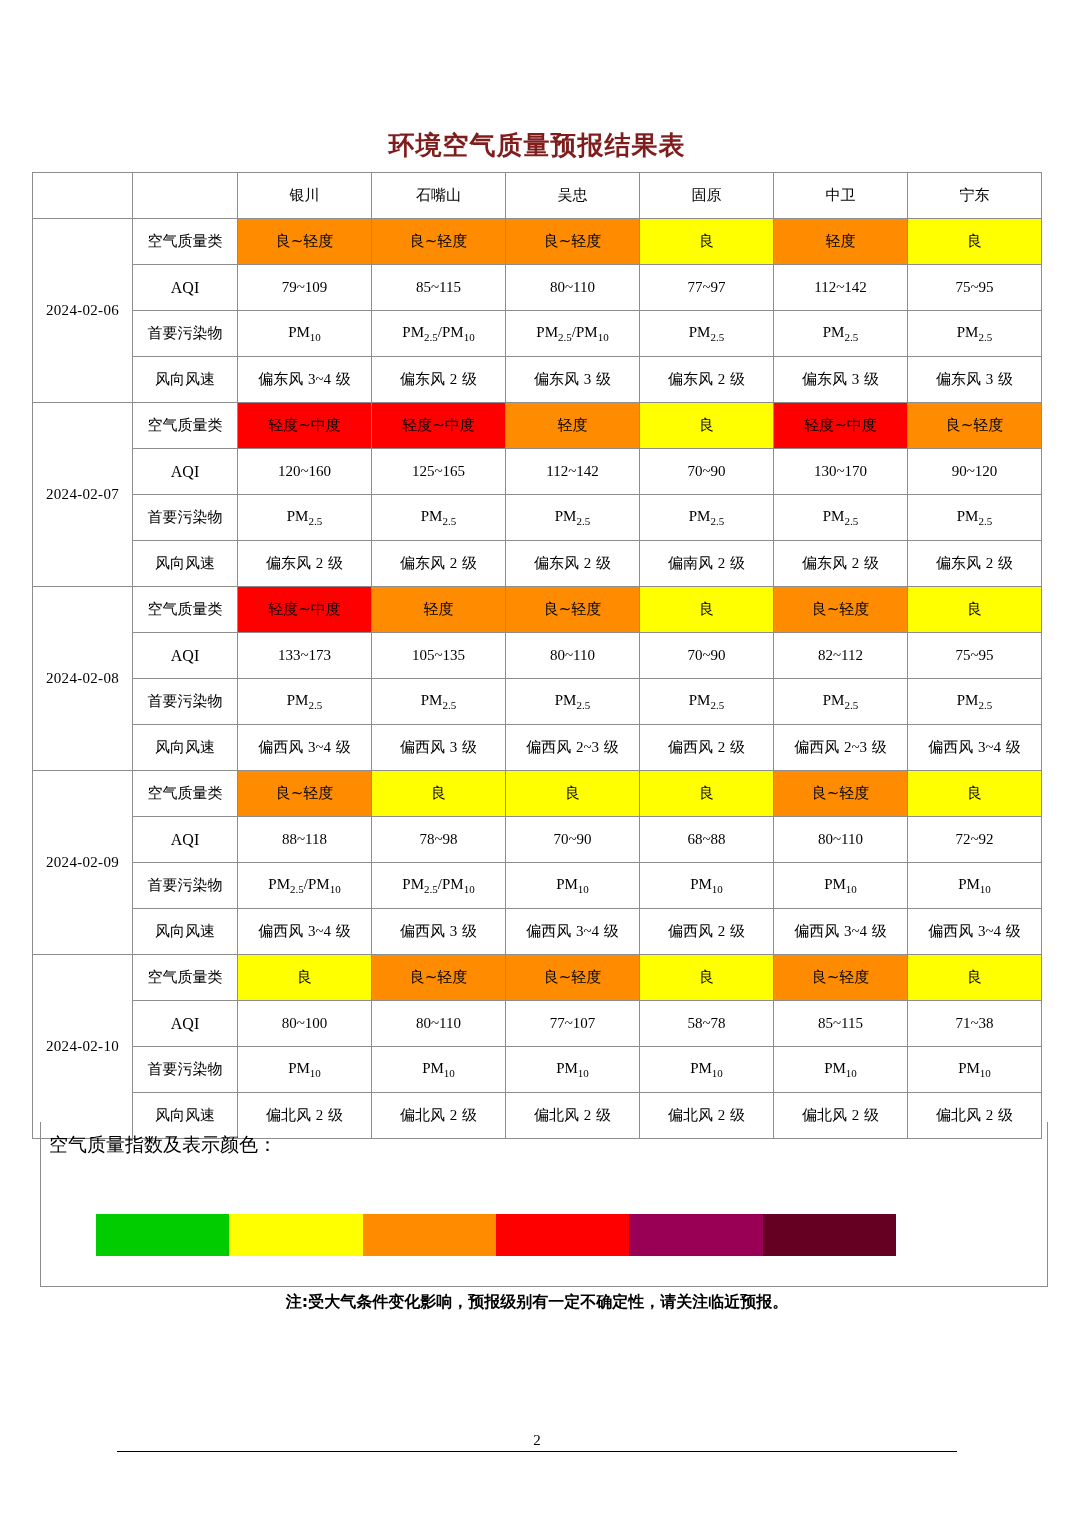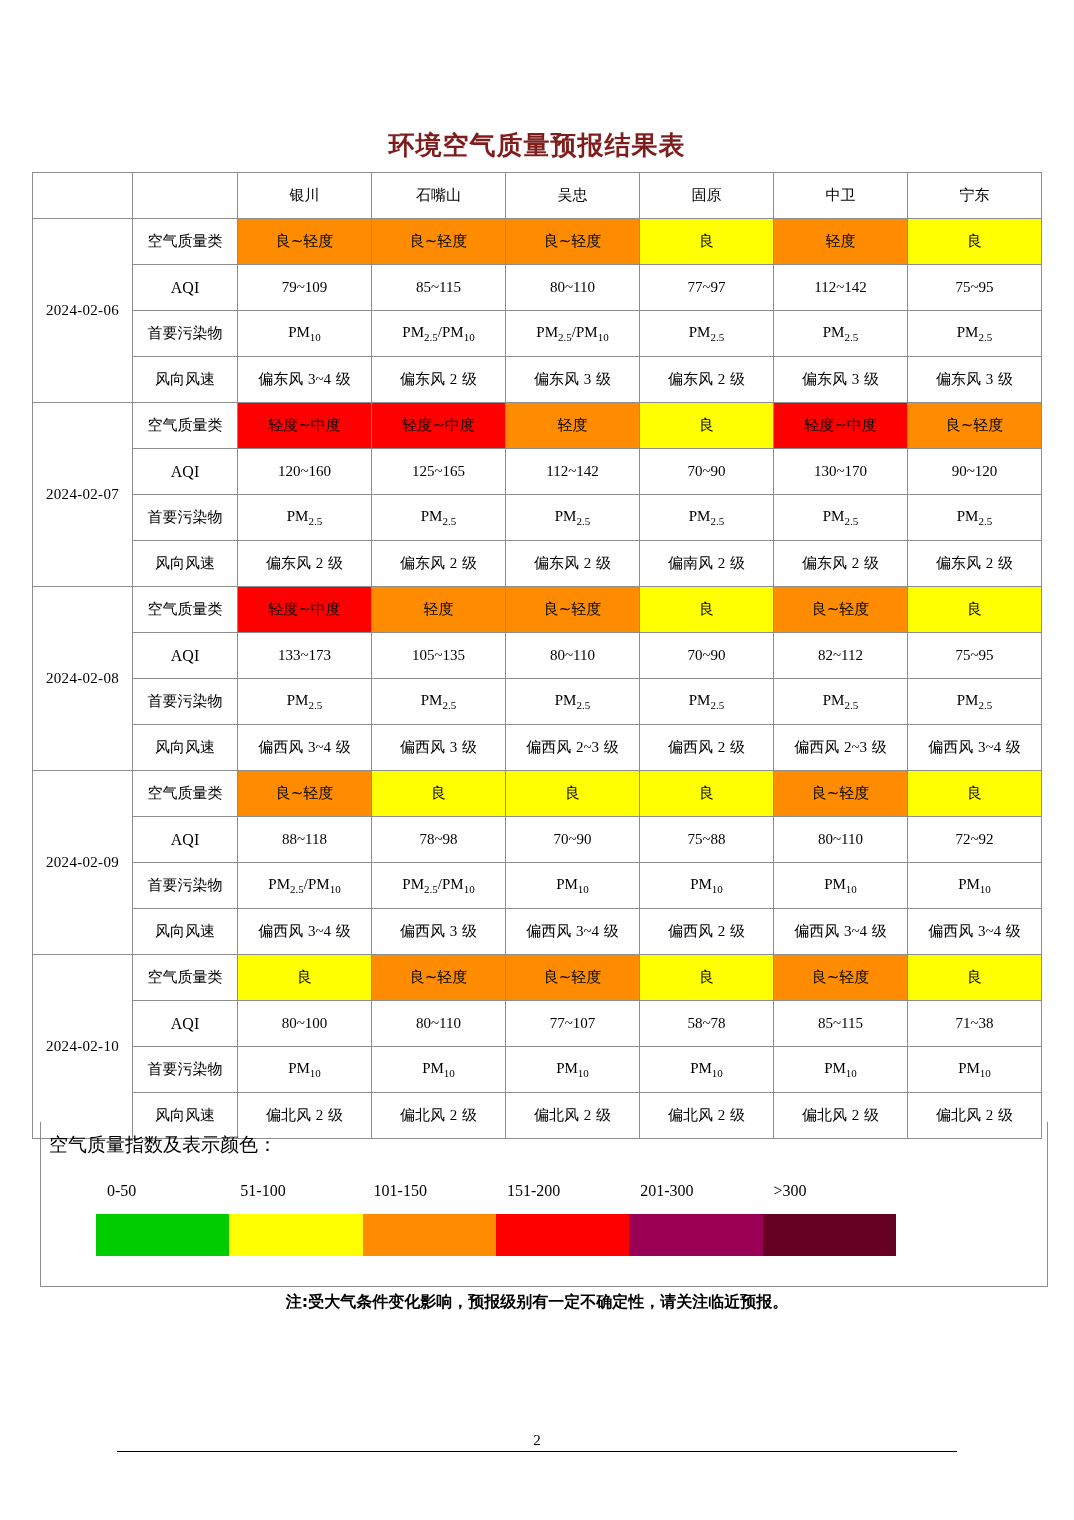--- a/index.html
+++ b/index.html
@@ -315,21 +315,21 @@
           <td class="cat-cell" style="background: rgb(255, 255, 0);">良</td>
           <td class="cat-cell" style="background: rgb(255, 255, 0);">良</td>
           <td class="cat-cell" style="background: rgb(255, 140, 0);">良~轻度</td>
           <td class="cat-cell" style="background: rgb(255, 255, 0);">良</td>
         </tr>
         <tr>
           <td class="metric-cell latin">AQI</td>
           <td class="aqi-cell">88~118</td>
           <td class="aqi-cell">78~98</td>
           <td class="aqi-cell">70~90</td>
-          <td class="aqi-cell">75~88</td>
+          <td class="aqi-cell">68~88</td>
           <td class="aqi-cell">80~110</td>
           <td class="aqi-cell">72~92</td>
         </tr>
         <tr>
           <td class="metric-cell">首要污染物</td>
           <td class="poll-cell">PM<sub>2.5</sub>/PM<sub>10</sub></td>
           <td class="poll-cell">PM<sub>2.5</sub>/PM<sub>10</sub></td>
           <td class="poll-cell">PM<sub>10</sub></td>
           <td class="poll-cell">PM<sub>10</sub></td>
           <td class="poll-cell">PM<sub>10</sub></td>
@@ -379,28 +379,20 @@
           <td class="wind-cell">偏北风 <span class="lvl">2</span> 级</td>
           <td class="wind-cell">偏北风 <span class="lvl">2</span> 级</td>
           <td class="wind-cell">偏北风 <span class="lvl">2</span> 级</td>
           <td class="wind-cell">偏北风 <span class="lvl">2</span> 级</td>
         </tr>
       </tbody>
   </table>
 
   <div class="legend-box">
     <div class="legend-title">空气质量指数及表示颜色：</div>
-    <div class="legend-labels" id="legend-labels">
-        <span style="left: 12px;">0-50</span>
-        <span style="left: 145.3px;">51-100</span>
-        <span style="left: 278.6px;">101-150</span>
-        <span style="left: 411.9px;">151-200</span>
-        <span style="left: 545.2px;">201-300</span>
-        <span style="left: 678.5px;">&gt;300</span>
-      </div>
     <div class="legend-bar" id="legend-bar">
         <div class="sw" style="background: rgb(0, 204, 0);"></div>
         <div class="sw" style="background: rgb(255, 255, 0);"></div>
         <div class="sw" style="background: rgb(255, 140, 0);"></div>
         <div class="sw" style="background: rgb(255, 0, 0);"></div>
         <div class="sw" style="background: rgb(153, 0, 85);"></div>
         <div class="sw" style="background: rgb(102, 0, 34);"></div>
       </div>
   </div>
 

